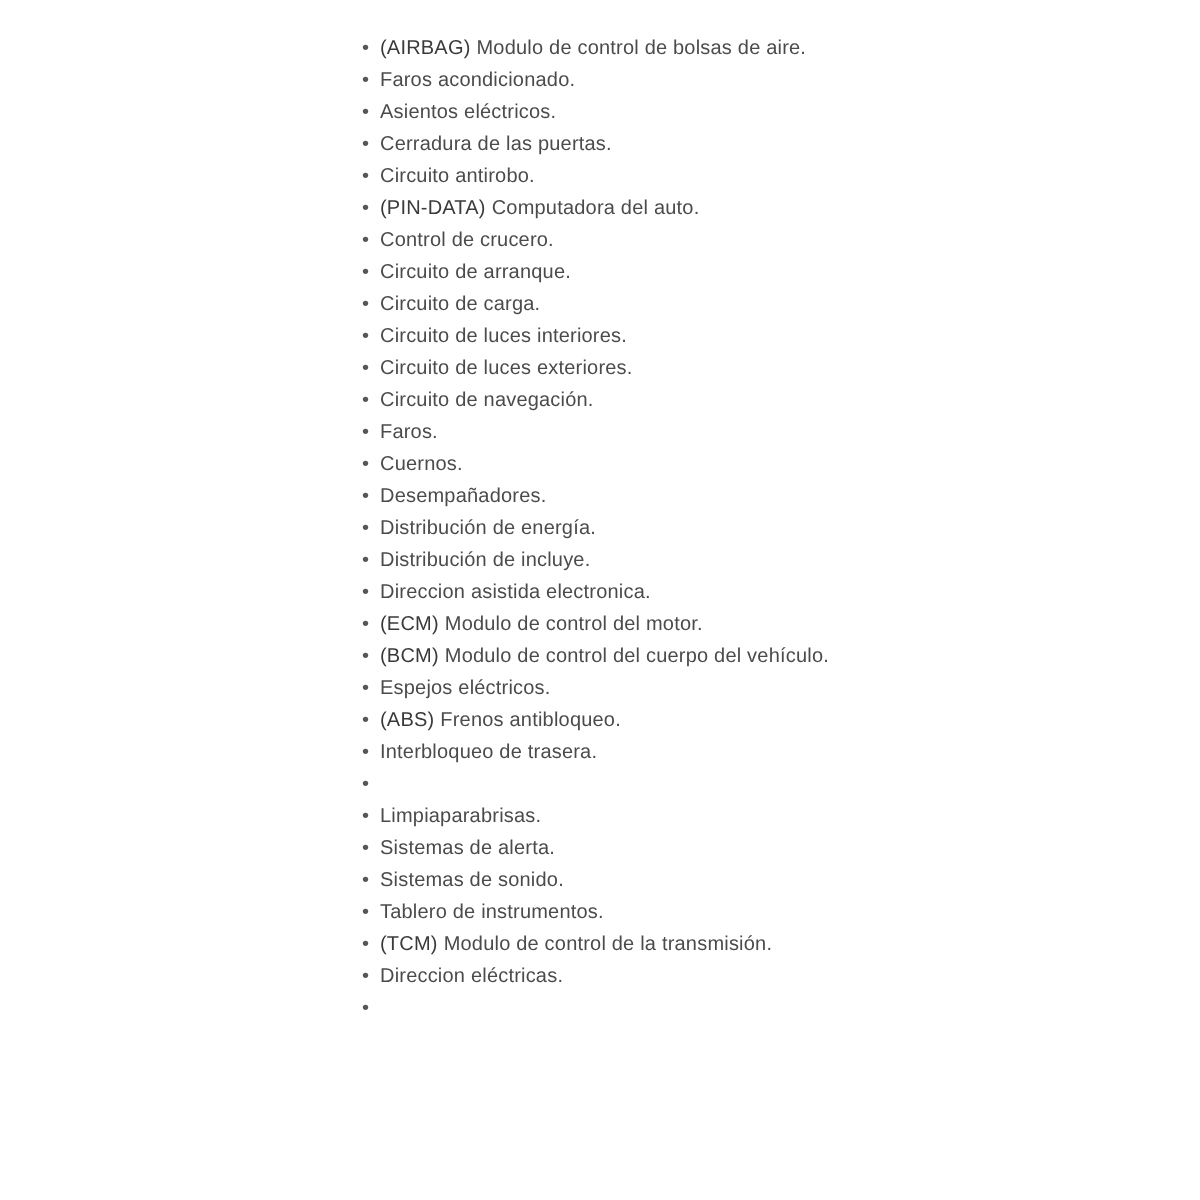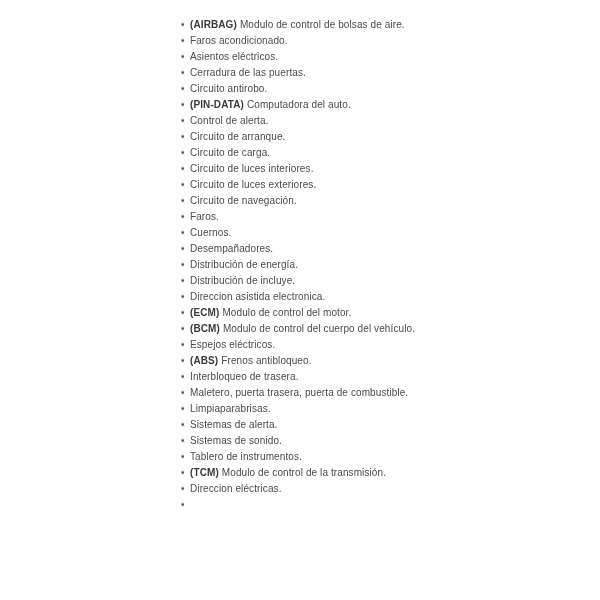--- a/index.html
+++ b/index.html
@@ -55,58 +55,58 @@
     white-space: nowrap;
   }
   ul.component-list li .bullet {
     position: absolute;
     left: -9px;
     top: 0;
     color: #555555;
     font-size: 10px;
   }
   ul.component-list li .item-code {
-    font-weight: 700;
+    font-weight: 400;
     color: #3a3a3a;
     margin-right: 3px;
   }
   ul.component-list li .item-text {
     font-weight: 400;
     color: #4b4b4b;
   }
 </style>
 </head>
 <body>
 
 <div class="page">
   <ul class="component-list" id="component-list">
       <li><span class="bullet">•</span><span class="item-code">(AIRBAG)</span><span class="item-text">Modulo de control de bolsas de aire.</span></li>
       <li><span class="bullet">•</span><span class="item-text">Faros acondicionado.</span></li>
       <li><span class="bullet">•</span><span class="item-text">Asientos eléctricos.</span></li>
       <li><span class="bullet">•</span><span class="item-text">Cerradura de las puertas.</span></li>
       <li><span class="bullet">•</span><span class="item-text">Circuito antirobo.</span></li>
       <li><span class="bullet">•</span><span class="item-code">(PIN-DATA)</span><span class="item-text">Computadora del auto.</span></li>
-      <li><span class="bullet">•</span><span class="item-text">Control de alerta.</span></li>
+      <li><span class="bullet">•</span><span class="item-text">Control de crucero.</span></li>
       <li><span class="bullet">•</span><span class="item-text">Circuito de arranque.</span></li>
       <li><span class="bullet">•</span><span class="item-text">Circuito de carga.</span></li>
       <li><span class="bullet">•</span><span class="item-text">Circuito de luces interiores.</span></li>
       <li><span class="bullet">•</span><span class="item-text">Circuito de luces exteriores.</span></li>
       <li><span class="bullet">•</span><span class="item-text">Circuito de navegación.</span></li>
       <li><span class="bullet">•</span><span class="item-text">Faros.</span></li>
       <li><span class="bullet">•</span><span class="item-text">Cuernos.</span></li>
       <li><span class="bullet">•</span><span class="item-text">Desempañadores.</span></li>
       <li><span class="bullet">•</span><span class="item-text">Distribución de energía.</span></li>
       <li><span class="bullet">•</span><span class="item-text">Distribución de incluye.</span></li>
       <li><span class="bullet">•</span><span class="item-text">Direccion asistida electronica.</span></li>
       <li><span class="bullet">•</span><span class="item-code">(ECM)</span><span class="item-text">Modulo de control del motor.</span></li>
       <li><span class="bullet">•</span><span class="item-code">(BCM)</span><span class="item-text">Modulo de control del cuerpo del vehículo.</span></li>
       <li><span class="bullet">•</span><span class="item-text">Espejos eléctricos.</span></li>
       <li><span class="bullet">•</span><span class="item-code">(ABS)</span><span class="item-text">Frenos antibloqueo.</span></li>
       <li><span class="bullet">•</span><span class="item-text">Interbloqueo de trasera.</span></li>
-      <li><span class="bullet">•</span><span class="item-text">Maletero, puerta trasera, puerta de combustible.</span></li>
+      <li><span class="bullet">•</span></li>
       <li><span class="bullet">•</span><span class="item-text">Limpiaparabrisas.</span></li>
       <li><span class="bullet">•</span><span class="item-text">Sistemas de alerta.</span></li>
       <li><span class="bullet">•</span><span class="item-text">Sistemas de sonido.</span></li>
       <li><span class="bullet">•</span><span class="item-text">Tablero de instrumentos.</span></li>
       <li><span class="bullet">•</span><span class="item-code">(TCM)</span><span class="item-text">Modulo de control de la transmisión.</span></li>
       <li><span class="bullet">•</span><span class="item-text">Direccion eléctricas.</span></li>
       <li><span class="bullet">•</span></li>
     </ul>
 </div>
 

